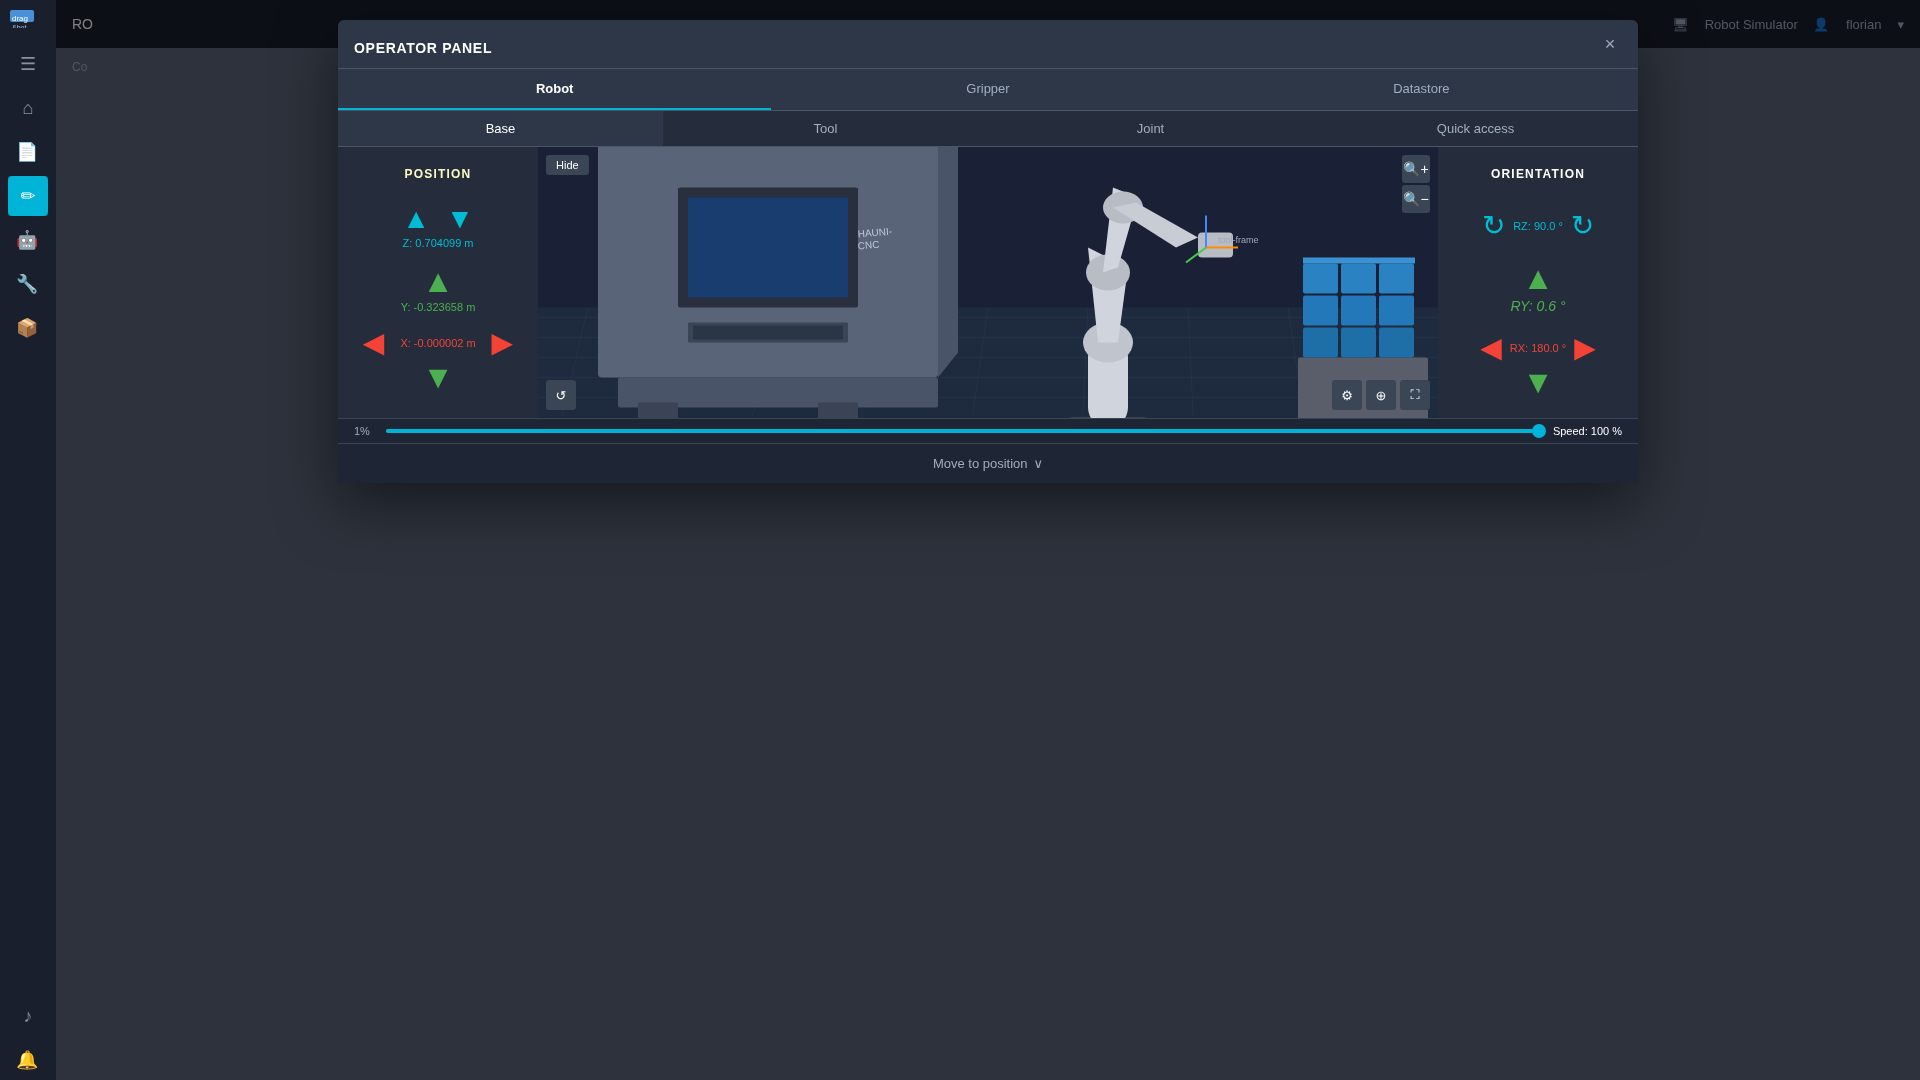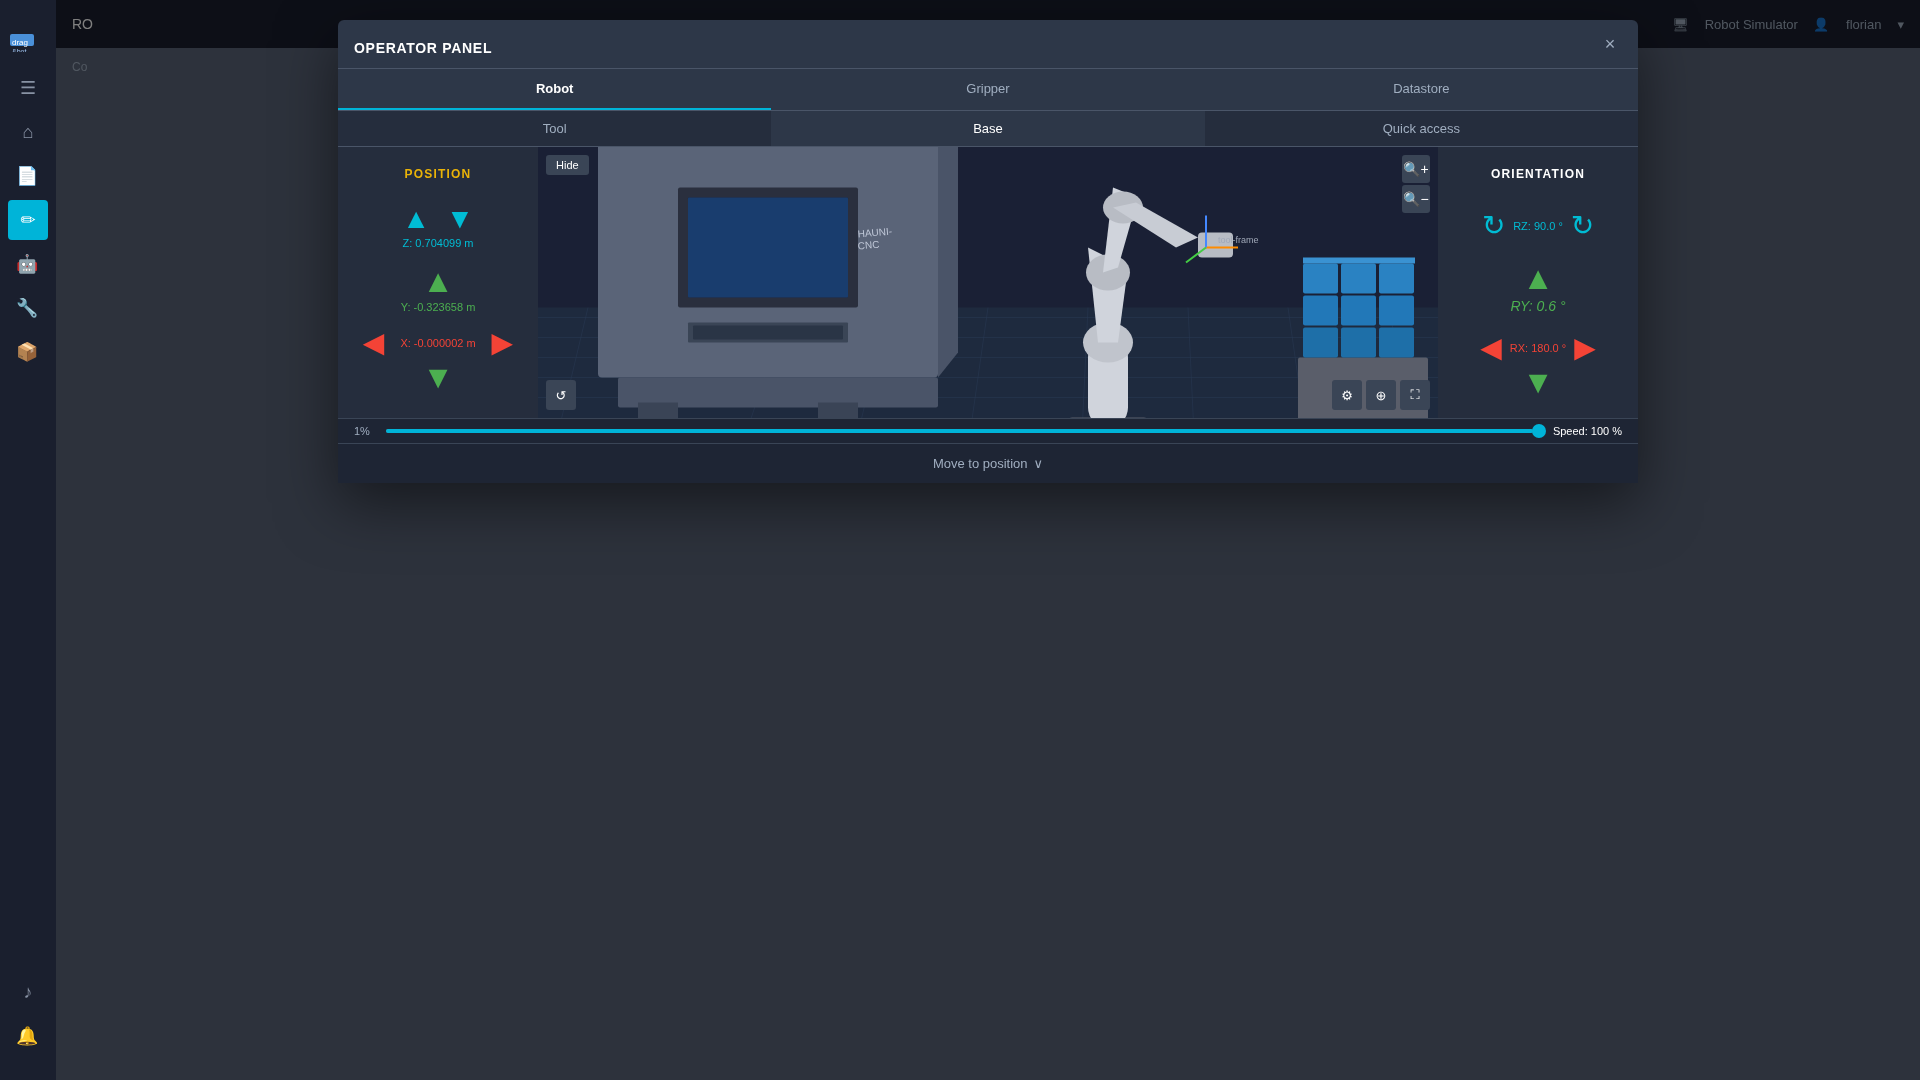--- a/index.html
+++ b/index.html
@@ -12,21 +12,21 @@
       display: flex;
     }
 
     
     .sidebar {
       width: 56px;
       background: #1a1f2e;
       display: flex;
       flex-direction: column;
       align-items: center;
-      padding: 24px 0;
+      padding: 0 0;
       gap: 4px;
       z-index: 10;
     }
     .sidebar-logo {
       width: 40px;
       height: 32px;
       display: flex;
       align-items: center;
       justify-content: center;
       margin-bottom: 8px;
@@ -183,21 +183,21 @@
       background: #252d3d;
       display: flex;
       flex-direction: column;
       align-items: center;
       padding: 20px 10px;
       gap: 16px;
     }
     .position-title {
       font-size: 12px;
       font-weight: bold;
-      color: #eab308;
+      color: #fef9c3;
       letter-spacing: 0.1em;
       margin-bottom: 8px;
     }
 
     .axis-control {
       display: flex;
       flex-direction: column;
       align-items: center;
       gap: 4px;
     }
@@ -471,22 +471,23 @@
         <span class="panel-close">×</span>
       </div>
 
       <div class="tab-bar-primary">
         <div class="tab-primary active">Robot</div>
         <div class="tab-primary">Gripper</div>
         <div class="tab-primary">Datastore</div>
       </div>
 
       <div class="tab-bar-secondary">
+        <div class="tab-secondary active">Base</div>
         <div class="tab-secondary">Tool</div>
-        <div class="tab-secondary active">Base</div>
+        <div class="tab-secondary">Joint</div>
         <div class="tab-secondary">Quick access</div>
       </div>
 
       <div class="panel-body">
 
         <div class="position-panel">
           <div class="position-title">POSITION</div>
 
           <div class="axis-control">
             <div class="axis-row">

